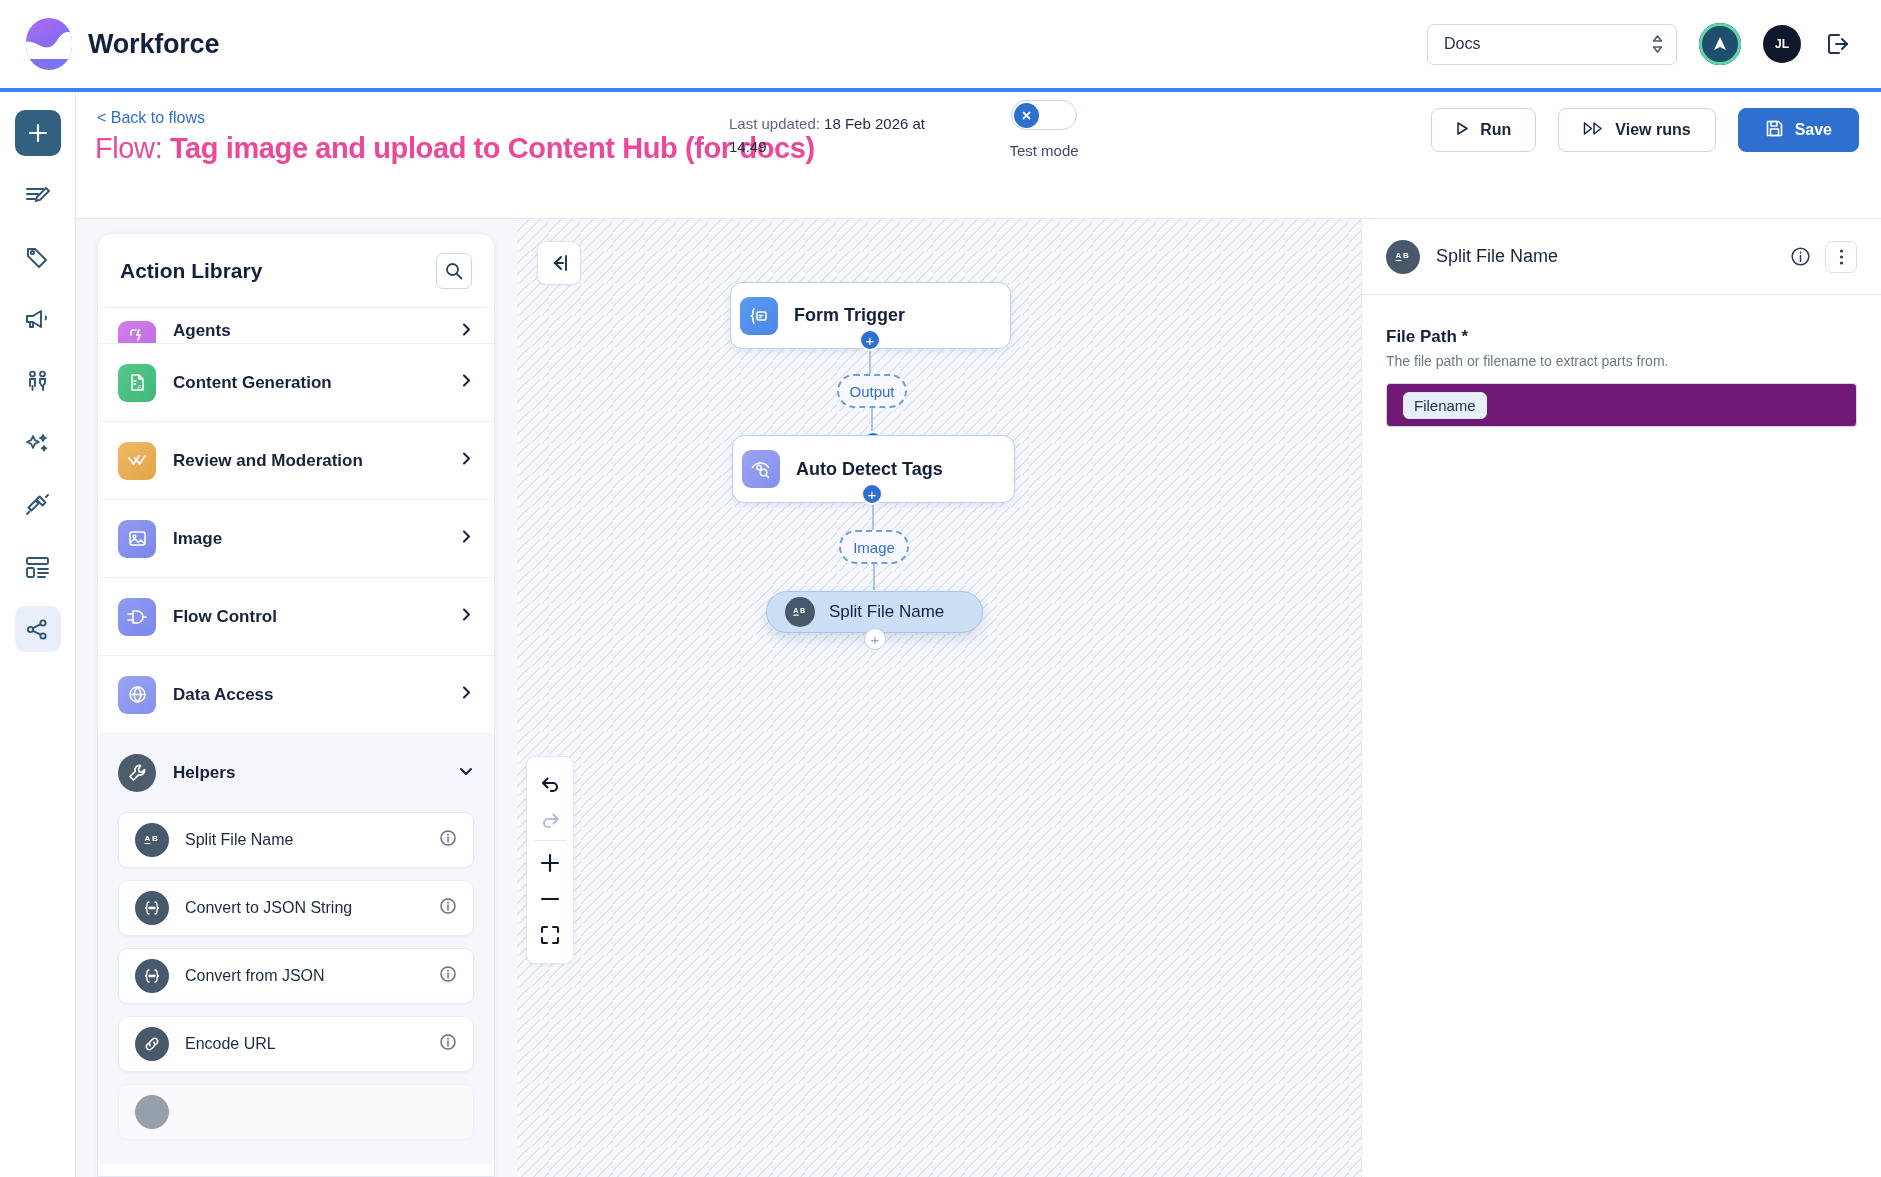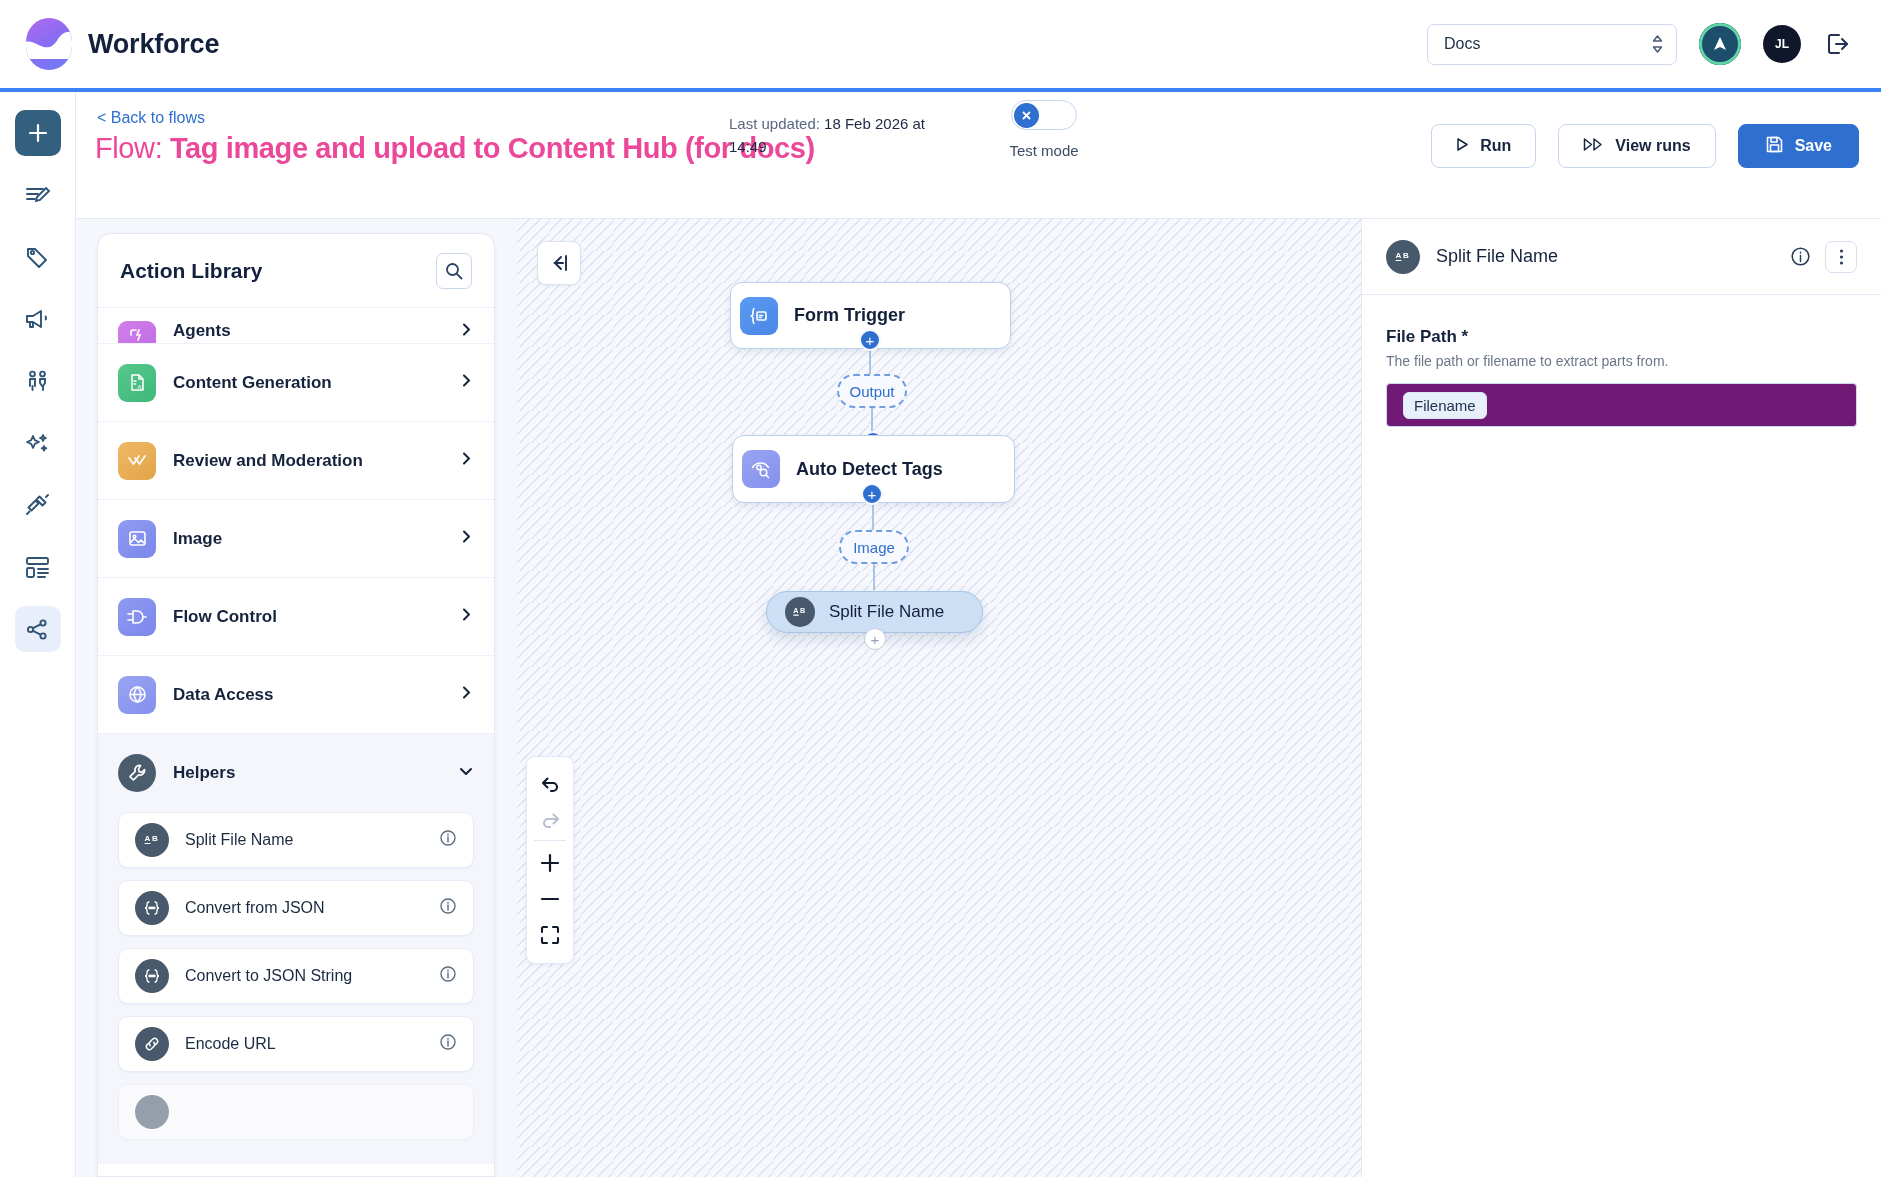--- a/index.html
+++ b/index.html
@@ -85,21 +85,21 @@
   .testmode { position:absolute; left: 903px; top: 8px; width: 130px; text-align:center; }
   .toggle {
     width: 66px; height: 30px; border-radius: 15px; border:1px solid #c7d5ef; background:#fff;
     position:relative; margin: 0 auto;
   }
   .toggle .knob {
     position:absolute; left:2px; top:2px; width:25px; height:25px; border-radius:50%;
     background:#2f6fd0; color:#fff; font-size:14px; display:flex; align-items:center; justify-content:center;
   }
   .testmode-label { font-size:15px; color:#3b4a66; margin-top: 12px; }
-  .btn-row { position:absolute; right: 22px; top: 32px; display:flex; align-items:center; gap: 22px; }
+  .btn-row { position:absolute; right: 22px; top: 16px; display:flex; align-items:center; gap: 22px; }
   .btn {
     height: 44px; border-radius: 8px; display:flex; align-items:center; justify-content:center;
     gap: 11px; font-size: 16px; font-weight: 700; padding: 0 24px;
     border:1px solid #c7d5ef; background:#fff; color:#17253f; white-space:nowrap;
   }
   .btn.primary { background:#2f6fd0; border-color:#2f6fd0; color:#fff; padding: 0 26px; }
 
   
   .body-area {
     position:absolute; top: 219px; left: 76px; width: 1805px; height: 958px; background:#f5f7fc;
@@ -499,20 +499,38 @@
         <div class="helpers-body">
           <div class="helper-item">
             <div class="helper-ico">
               <svg width="20" height="20" viewBox="0 0 20 20" fill="none" stroke="#fff" stroke-width="1.2">
                   <text x="2.5" y="11" font-size="8" fill="#fff" stroke="none" font-family="Liberation Sans">A</text>
                   <text x="10" y="11" font-size="8" fill="#fff" stroke="none" font-family="Liberation Sans">B</text>
                   <path d="M3 13.5h5" stroke-linecap="round"></path>
                 </svg>
             </div>
             <div class="helper-label">Split File Name</div>
+            <div class="info-ico">
+              <svg width="18" height="18" viewBox="0 0 18 18" fill="none" stroke="#5d6b82" stroke-width="1.4">
+                  <circle cx="9" cy="9" r="7"></circle>
+                  <path d="M9 8v5M9 5.3v.7" stroke-linecap="round"></path>
+                </svg>
+            </div>
+          </div>
+          <div class="helper-item">
+            <div class="helper-ico">
+              <svg width="22" height="20" viewBox="0 0 22 20" fill="none" stroke="#fff" stroke-width="1.3" stroke-linecap="round">
+                  <path d="M8 4c-2 0-2 2-2 3s0 3-2 3c2 0 2 2 2 3s0 3 2 3"></path>
+                  <path d="M14 4c2 0 2 2 2 3s0 3 2 3c-2 0-2 2-2 3s0 3-2 3"></path>
+                  <circle cx="8.8" cy="10" r=".8" fill="#fff"></circle>
+                  <circle cx="11" cy="10" r=".8" fill="#fff"></circle>
+                  <circle cx="13.2" cy="10" r=".8" fill="#fff"></circle>
+                </svg>
+            </div>
+            <div class="helper-label">Convert to JSON String</div>
             <div class="info-ico">
               <svg width="18" height="18" viewBox="0 0 18 18" fill="none" stroke="#5d6b82" stroke-width="1.4">
                   <circle cx="9" cy="9" r="7"></circle>
                   <path d="M9 8v5M9 5.3v.7" stroke-linecap="round"></path>
                 </svg>
             </div>
           </div>
           <div class="helper-item">
             <div class="helper-ico">
               <svg width="22" height="20" viewBox="0 0 22 20" fill="none" stroke="#fff" stroke-width="1.3" stroke-linecap="round">
@@ -526,38 +544,20 @@
             <div class="helper-label">Convert from JSON</div>
             <div class="info-ico">
               <svg width="18" height="18" viewBox="0 0 18 18" fill="none" stroke="#5d6b82" stroke-width="1.4">
                   <circle cx="9" cy="9" r="7"></circle>
                   <path d="M9 8v5M9 5.3v.7" stroke-linecap="round"></path>
                 </svg>
             </div>
           </div>
           <div class="helper-item">
             <div class="helper-ico">
-              <svg width="22" height="20" viewBox="0 0 22 20" fill="none" stroke="#fff" stroke-width="1.3" stroke-linecap="round">
-                  <path d="M8 4c-2 0-2 2-2 3s0 3-2 3c2 0 2 2 2 3s0 3 2 3"></path>
-                  <path d="M14 4c2 0 2 2 2 3s0 3 2 3c-2 0-2 2-2 3s0 3-2 3"></path>
-                  <circle cx="8.8" cy="10" r=".8" fill="#fff"></circle>
-                  <circle cx="11" cy="10" r=".8" fill="#fff"></circle>
-                  <circle cx="13.2" cy="10" r=".8" fill="#fff"></circle>
-                </svg>
-            </div>
-            <div class="helper-label">Convert to JSON String</div>
-            <div class="info-ico">
-              <svg width="18" height="18" viewBox="0 0 18 18" fill="none" stroke="#5d6b82" stroke-width="1.4">
-                  <circle cx="9" cy="9" r="7"></circle>
-                  <path d="M9 8v5M9 5.3v.7" stroke-linecap="round"></path>
-                </svg>
-            </div>
-          </div>
-          <div class="helper-item">
-            <div class="helper-ico">
               <svg width="20" height="20" viewBox="0 0 20 20" fill="none" stroke="#fff" stroke-width="1.5" stroke-linecap="round">
                   <path d="M8.2 11.8a3 3 0 010-4.2l2.6-2.6a3 3 0 014.2 4.2l-1.3 1.3"></path>
                   <path d="M11.8 8.2a3 3 0 010 4.2l-2.6 2.6a3 3 0 01-4.2-4.2l1.3-1.3"></path>
                 </svg>
             </div>
             <div class="helper-label">Encode URL</div>
             <div class="info-ico">
               <svg width="18" height="18" viewBox="0 0 18 18" fill="none" stroke="#5d6b82" stroke-width="1.4">
                   <circle cx="9" cy="9" r="7"></circle>
                   <path d="M9 8v5M9 5.3v.7" stroke-linecap="round"></path>

